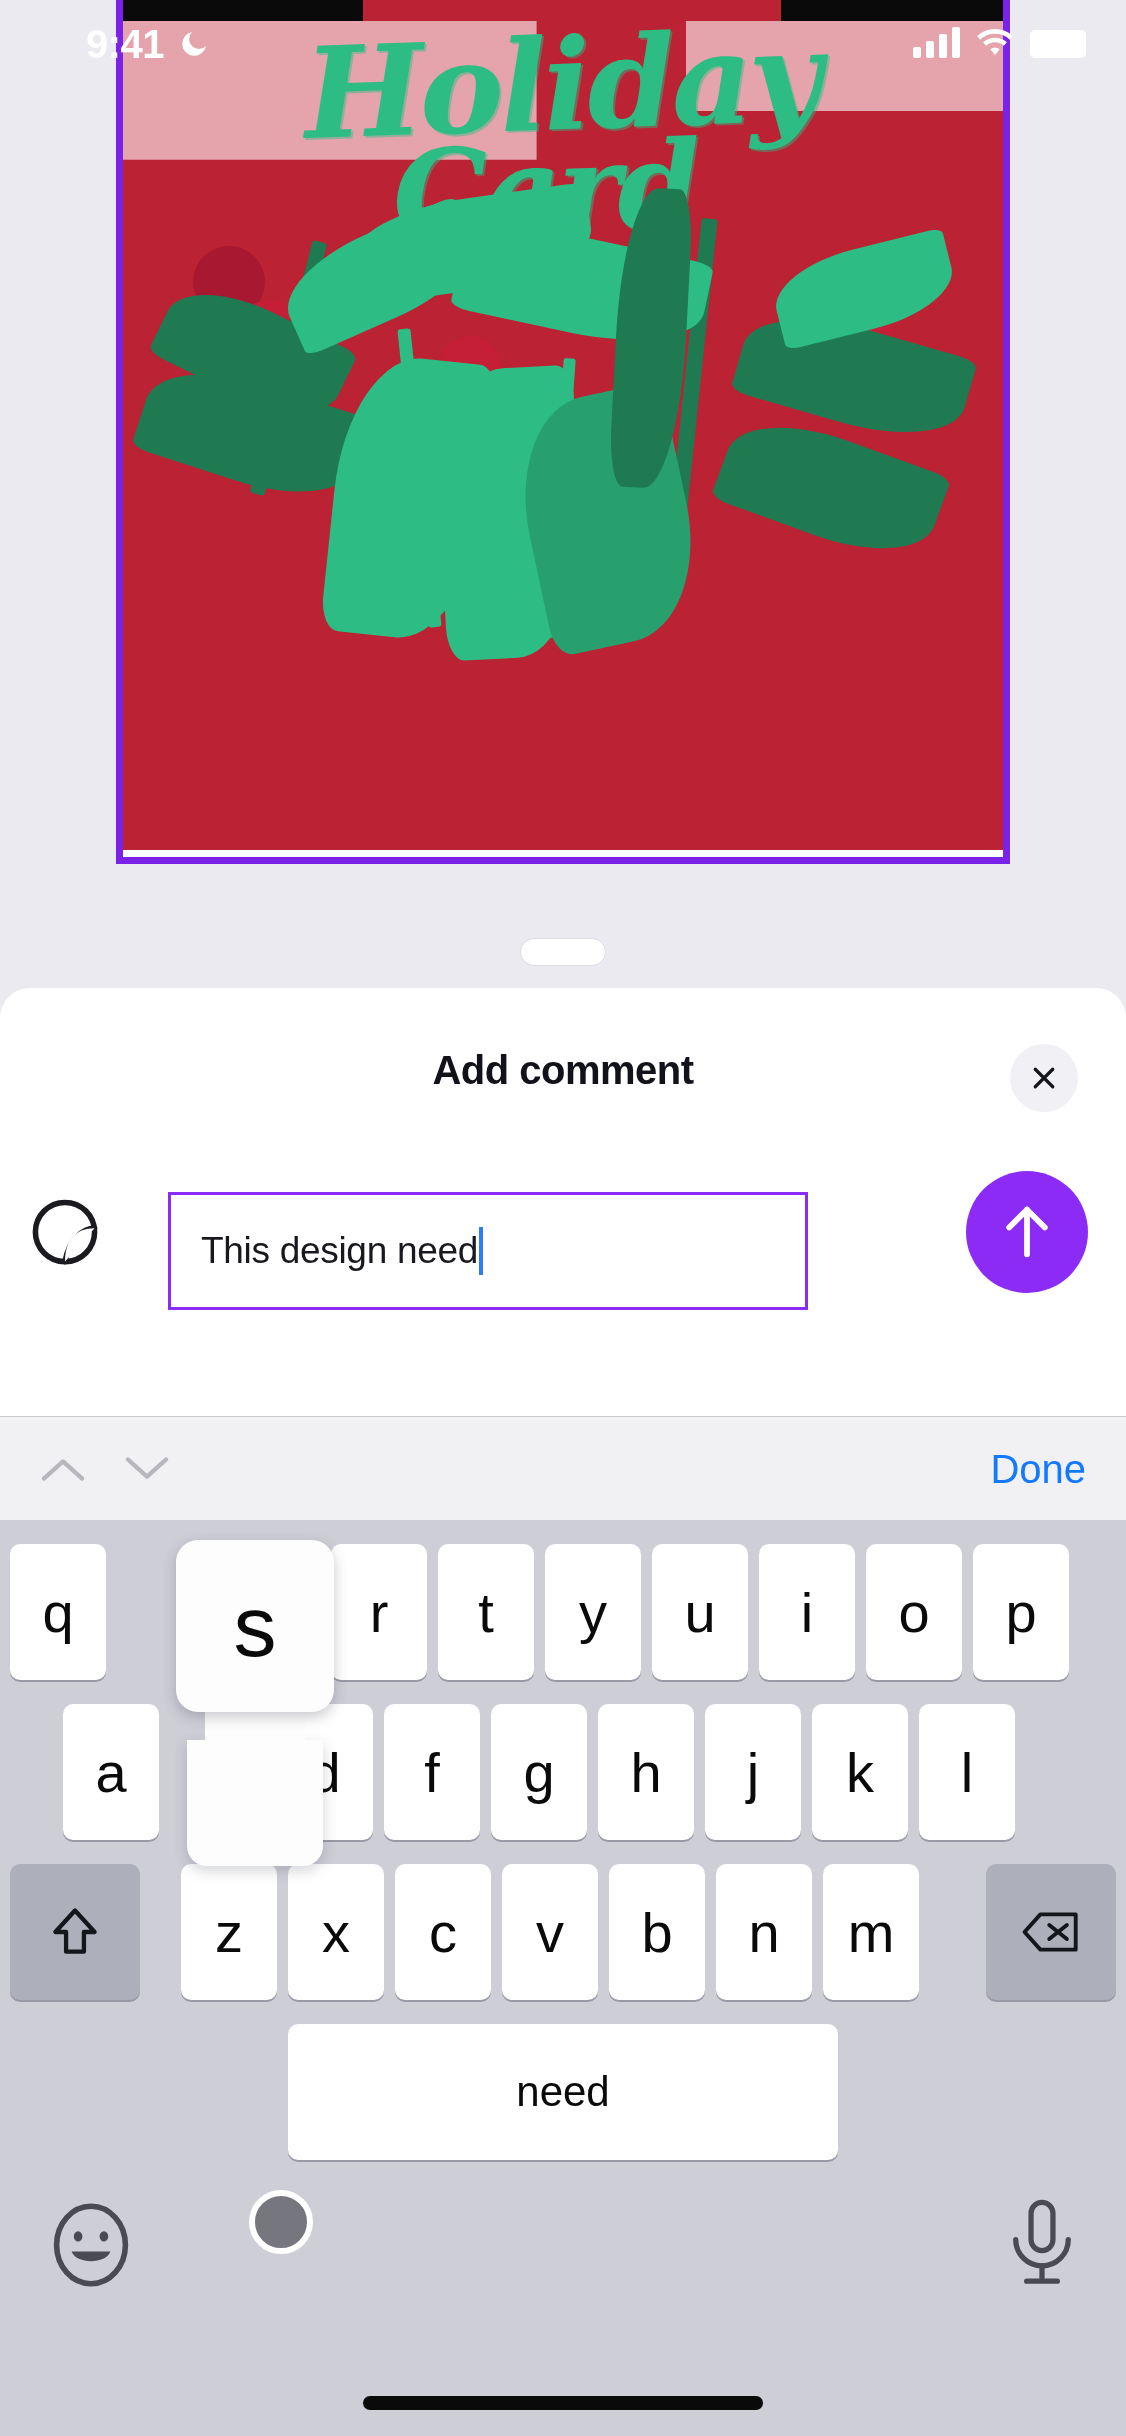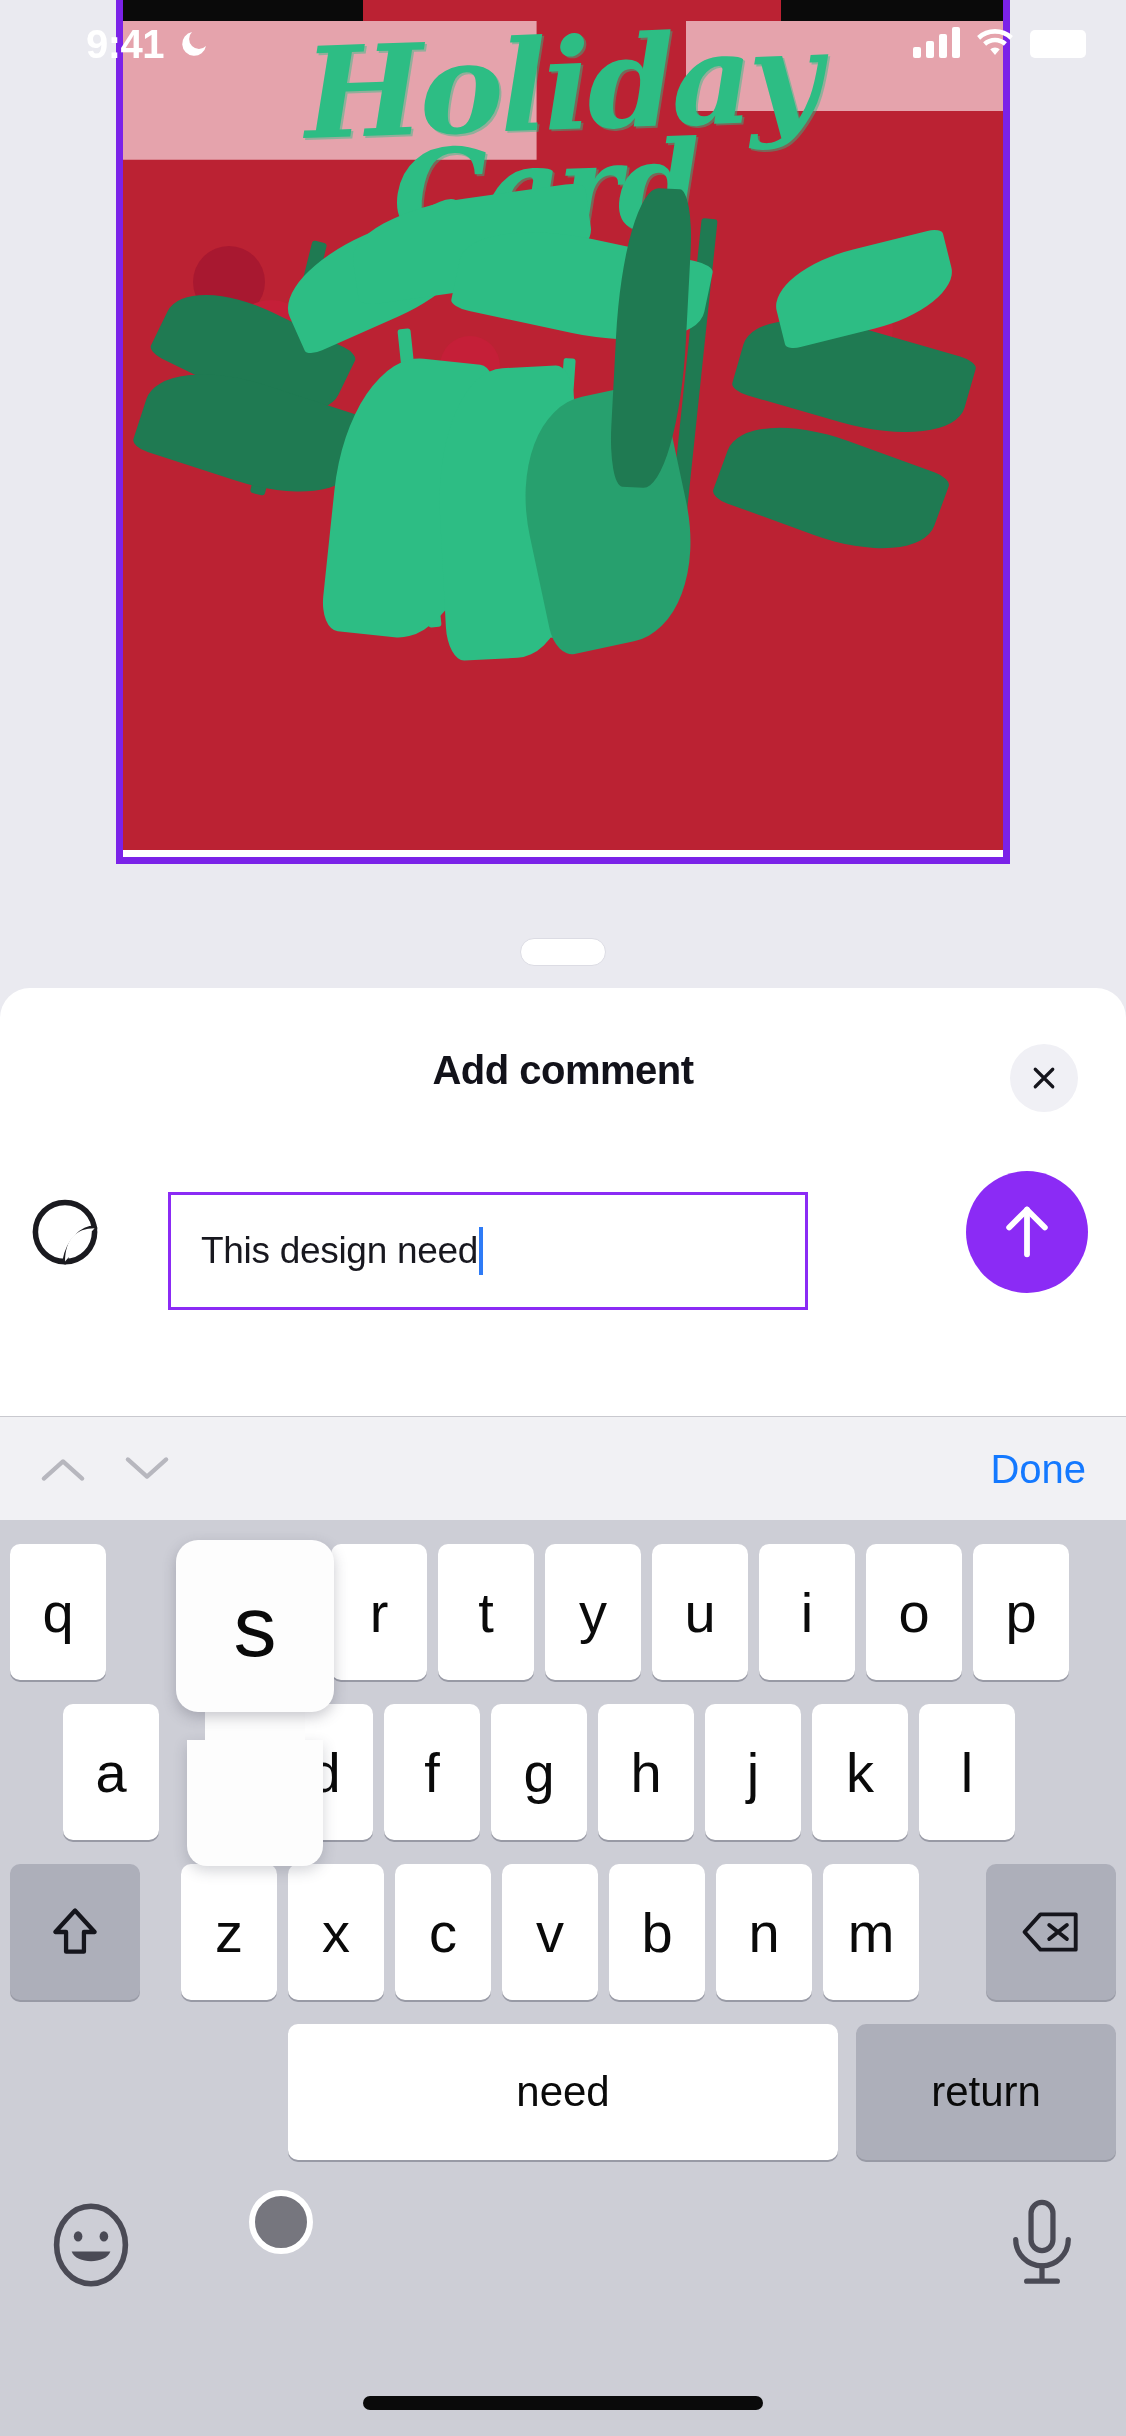--- a/index.html
+++ b/index.html
@@ -337,21 +337,20 @@
       <div class="key grey" style="left:986px; width:130px;">
         <svg viewBox="0 0 34 24" style="width:60px;height:44px;">
           <path d="M11 2h20v20H11L2 12z" fill="none" stroke="#15151c" stroke-width="2.2" stroke-linejoin="round"></path>
           <path d="M16 8l10 8M26 8l-10 8" stroke="#15151c" stroke-width="2.2" stroke-linecap="round"></path>
         </svg>
       </div>
     </div>
 
     <div class="kb-row r4">
       <div class="key wide-label" style="left:288px; width:550px;">need</div>
-      <div class="key grey wide-label" style="left:856px; width:260px;">return</div>
     </div>
 
     <div class="kb-bottom">
       <svg class="emoji-btn" viewBox="0 0 40 40">
         <ellipse cx="20" cy="20" rx="16" ry="18" fill="none" stroke="#4a4a55" stroke-width="2.6"></ellipse>
         <ellipse cx="14" cy="16" rx="2" ry="2.4" fill="#4a4a55"></ellipse>
         <ellipse cx="26" cy="16" rx="2" ry="2.4" fill="#4a4a55"></ellipse>
         <path d="M11 23c2 6 16 6 18 0z" fill="#4a4a55"></path>
       </svg>
       <svg class="mic-btn" viewBox="0 0 32 42">

